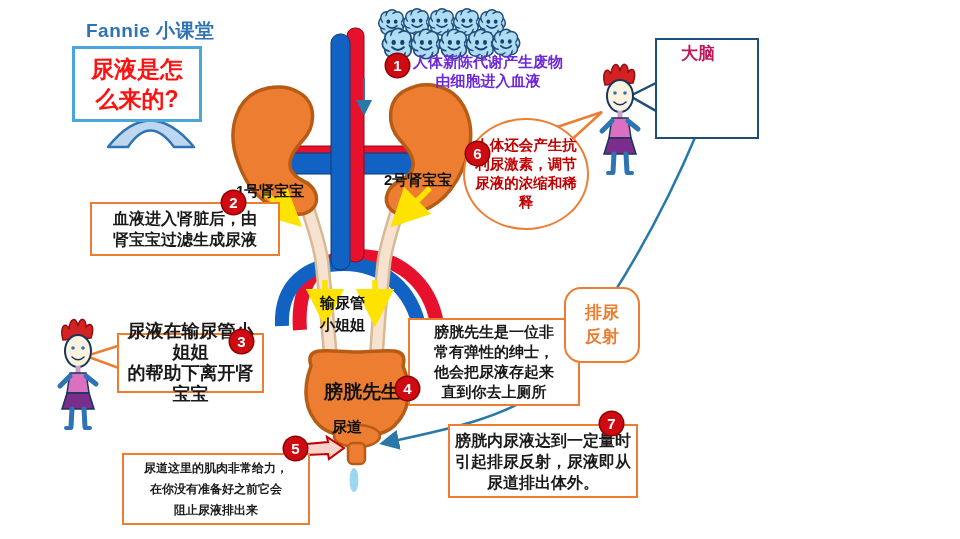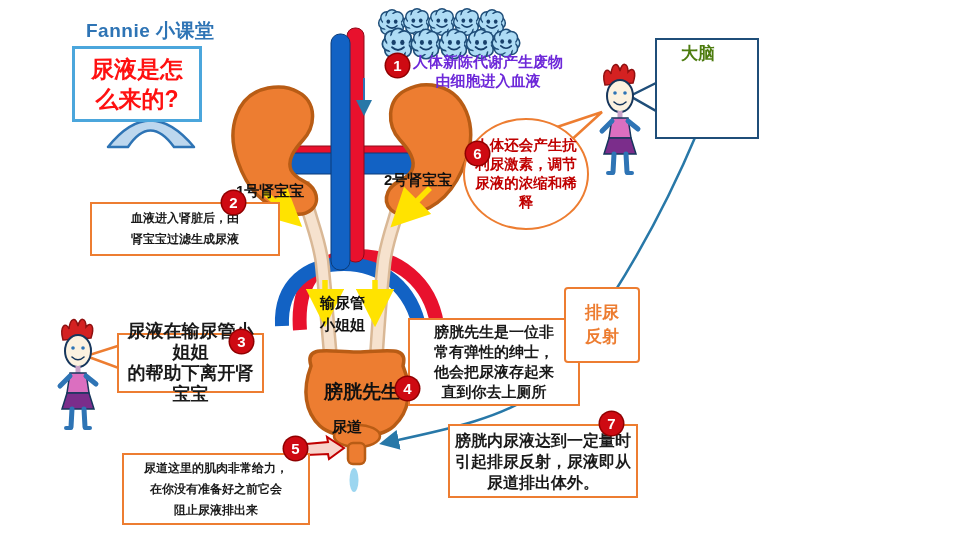--- a/index.html
+++ b/index.html
@@ -7,35 +7,35 @@
          font-family:"Liberation Sans",sans-serif;}
   .stage svg{position:absolute;left:0;top:0;}
   .abs{position:absolute;}
   .pre{white-space:pre-line;}
   .brand{left:86px;top:18px;font-size:19px;font-weight:bold;color:#2E74B5;letter-spacing:.5px;}
   .title-box{left:72px;top:46px;width:124px;height:70px;background:#fff;border:3px solid #4BA6DC;
              display:flex;align-items:center;justify-content:center;text-align:center;
              font-size:23px;line-height:30px;font-weight:bold;color:#FF1111;}
   .callout{background:#fff;border:2.5px solid #ED7D31;color:#1A1A1A;font-weight:bold;
            display:flex;align-items:center;justify-content:center;text-align:center;}
-  .c2{left:90px;top:202px;width:186px;height:50px;font-size:12px;line-height:21px;}
+  .c2{left:90px;top:202px;width:186px;height:50px;font-size:16px;line-height:21px;}
   .c3{left:117px;top:333px;width:143px;height:56px;font-size:18px;line-height:21px;}
   .c4{left:408px;top:318px;width:168px;height:84px;font-size:15px;line-height:20px;}
   .c5{left:122px;top:453px;width:184px;height:68px;font-size:12px;line-height:21px;}
   .c6{left:463px;top:118px;width:122px;height:108px;border-radius:50%;color:#C00000;
       font-size:14.5px;line-height:19px;}
   .c7{left:448px;top:424px;width:186px;height:70px;font-size:16px;line-height:21px;}
   .badge{position:absolute;width:23px;height:23px;border-radius:50%;background:#CE0A12;
          color:#fff;font-size:15px;font-weight:bold;display:flex;align-items:center;
          justify-content:center;box-shadow:0 0 0 1.5px #8F0000;z-index:5;}
   .anat-label{font-weight:bold;color:#111;}
   .brain-box{left:655px;top:38px;width:100px;height:97px;background:#fff;border:2.5px solid #1F4E79;}
-  .brain-title{left:681px;top:42px;font-size:17px;font-weight:bold;color:#4d7c0f;z-index:4;}
+  .brain-title{left:681px;top:42px;font-size:17px;font-weight:bold;color:#be185d;z-index:4;}
   .reflex-box{left:564px;top:287px;width:72px;height:72px;background:#fff;border:2.5px solid #ED7D31;
-              border-radius:4px;display:flex;align-items:center;justify-content:center;text-align:center;
+              border-radius:17px;display:flex;align-items:center;justify-content:center;text-align:center;
               color:#ED7D31;font-size:17px;line-height:24px;font-weight:bold;}
 </style>
 </head>
 <body>
 
 <div class="stage">
 
   <svg width="960" height="539" viewBox="0 0 960 539">
     <defs>
       <marker id="yh" markerWidth="7" markerHeight="7" refX="3.5" refY="3.5" orient="auto">

